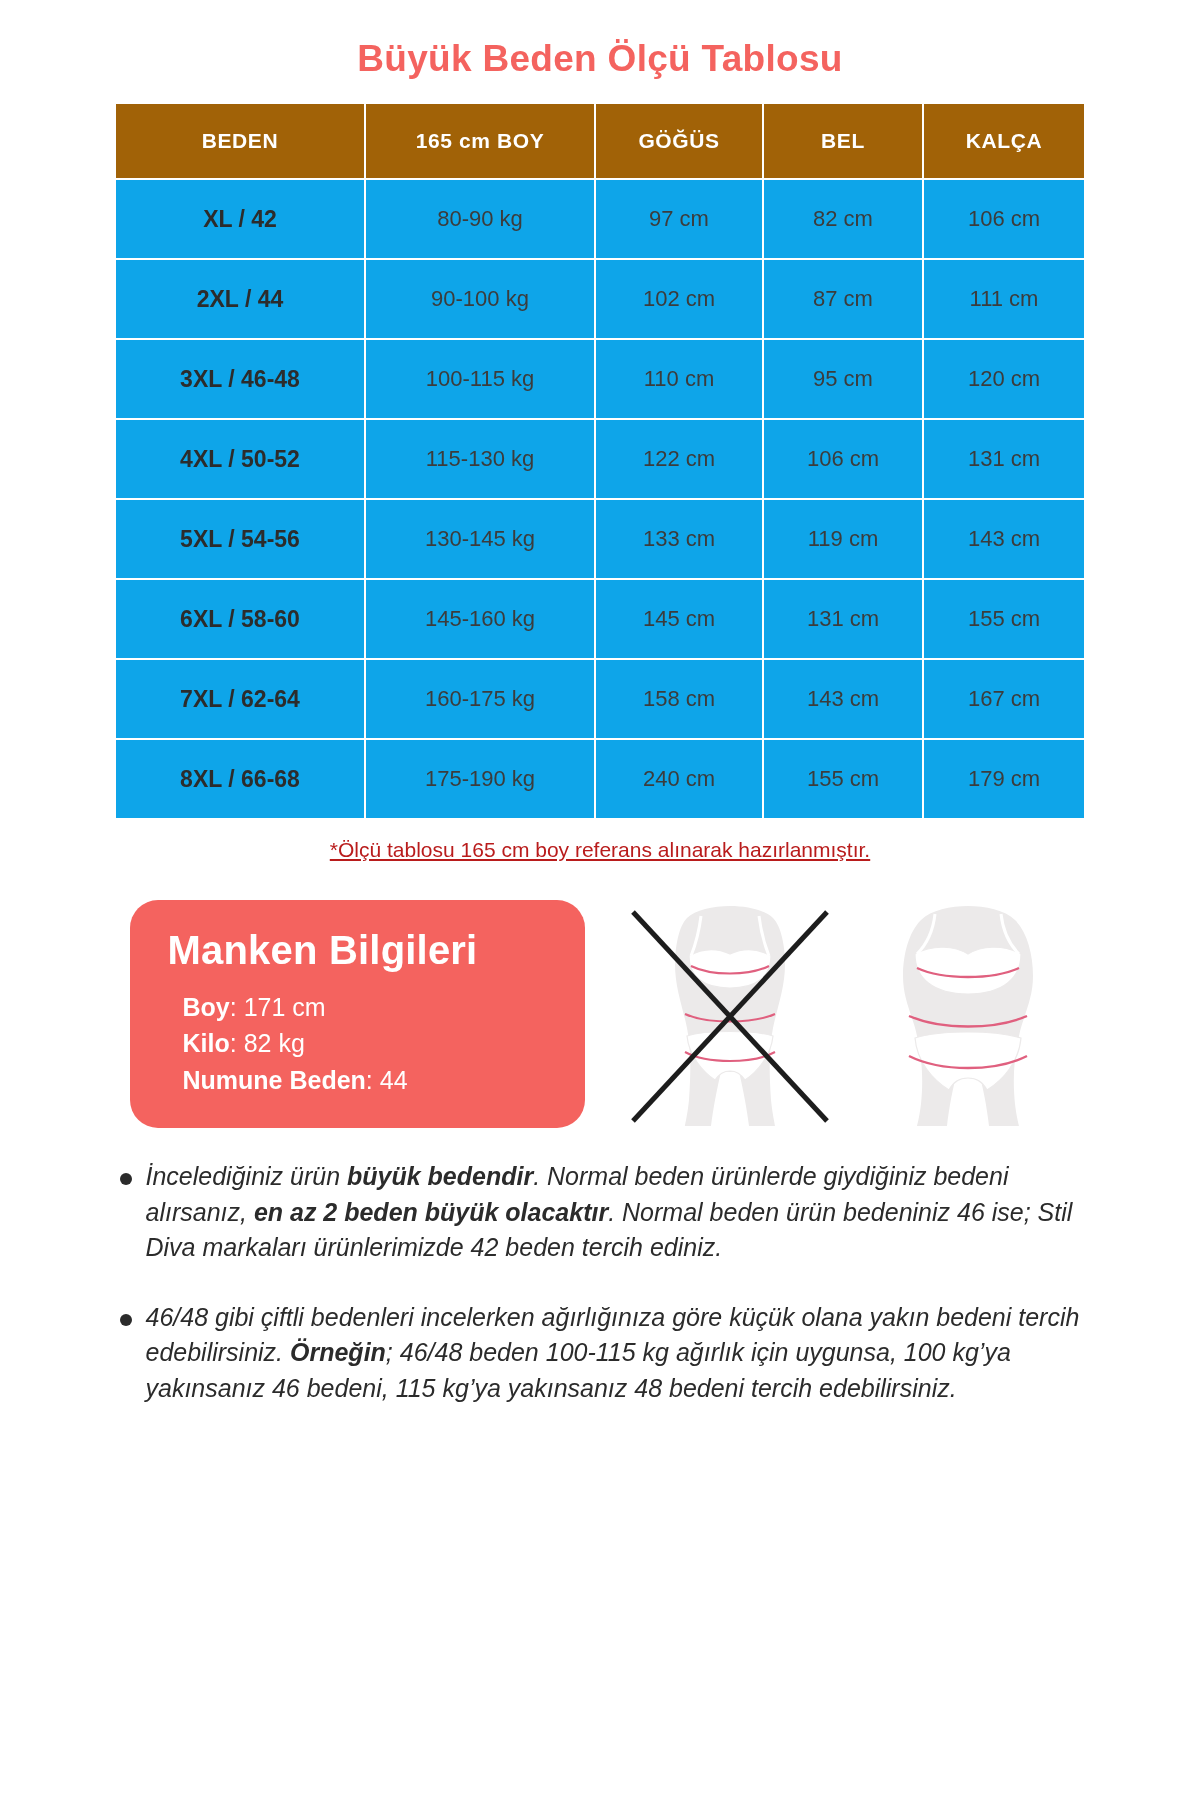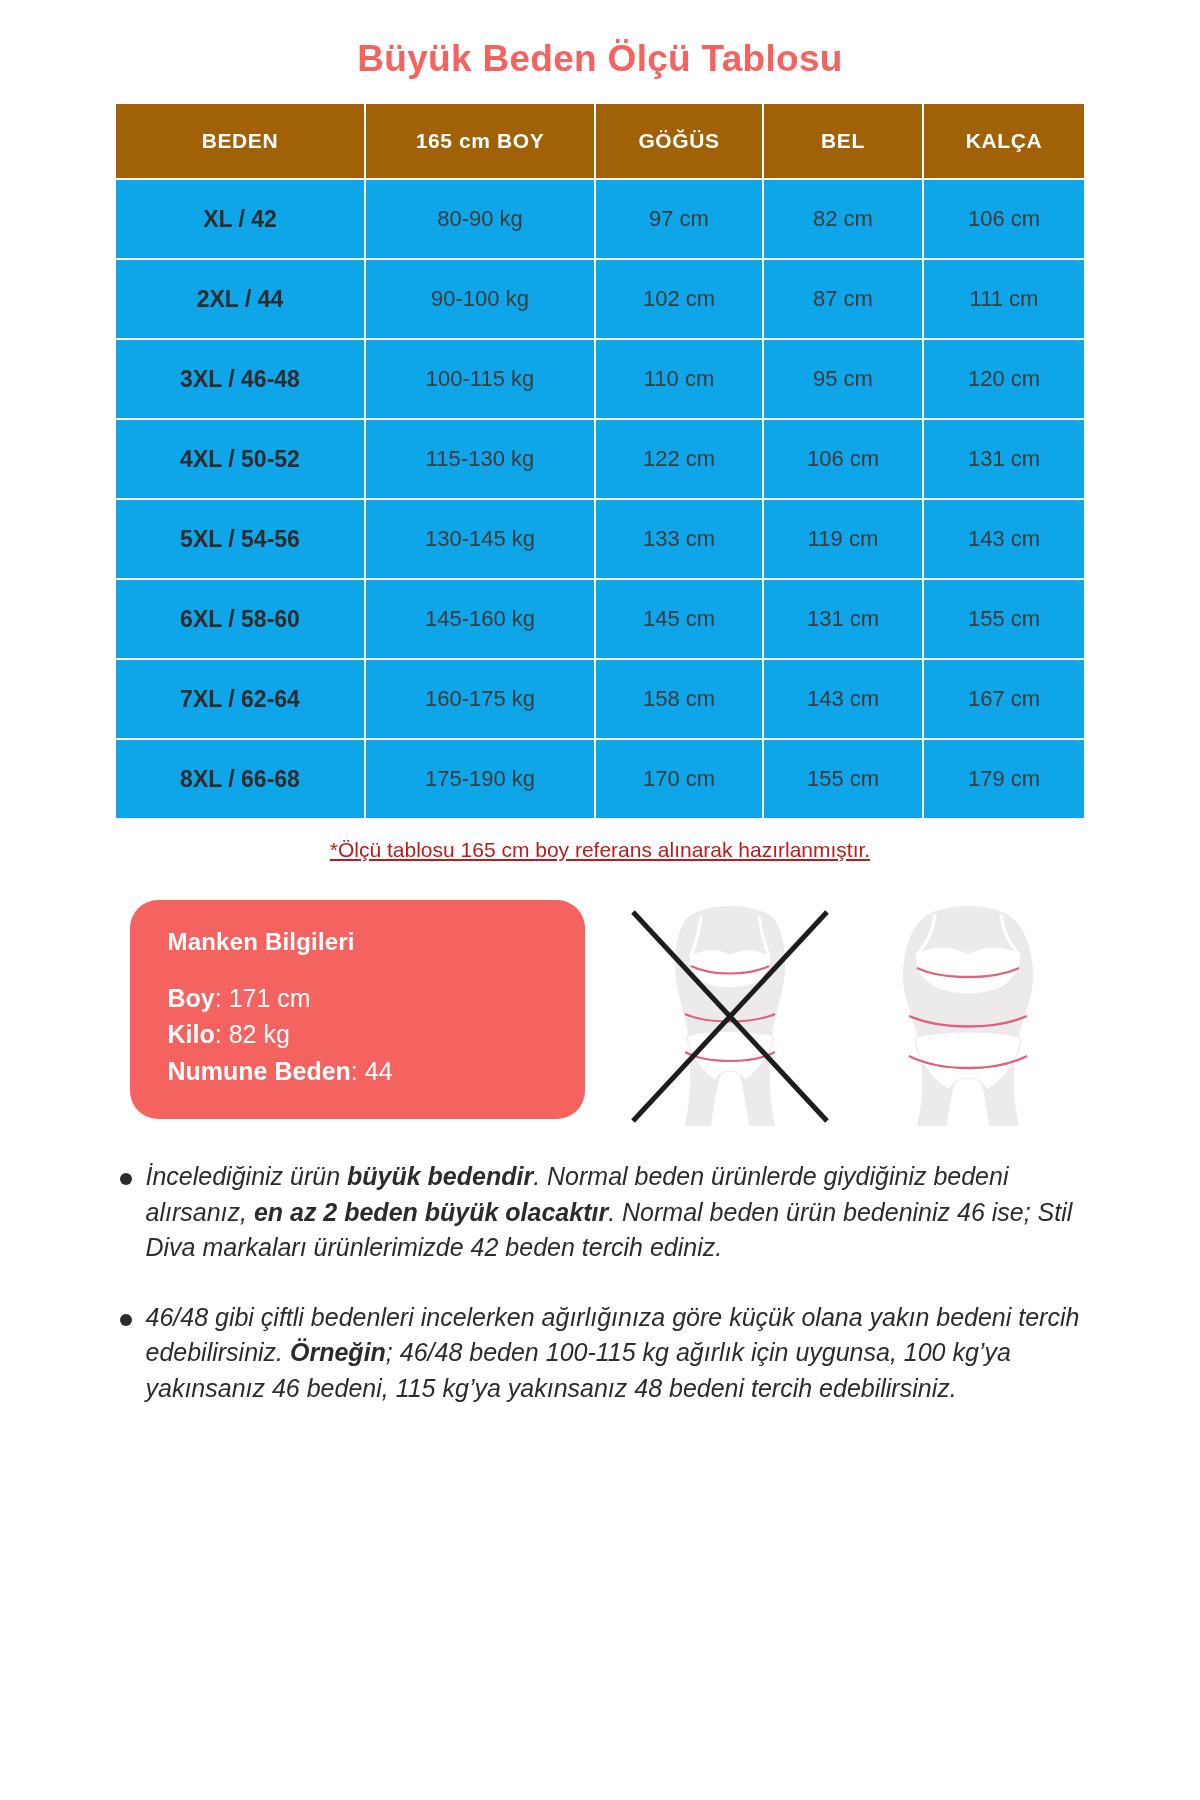--- a/index.html
+++ b/index.html
@@ -89,29 +89,30 @@
     padding: 0 38px 0 52px;
   }
   .model-card {
     background: #f4635f;
     color: #ffffff;
     border-radius: 28px;
     width: 455px;
     padding: 26px 34px 30px 38px;
   }
   .model-card h2 {
-    margin: 2px 0 24px 0;
-    font-size: 24px;
+    margin: 2px 0 16px 0;
+    font-size: 40px;
     font-weight: bold;
     letter-spacing: 0.2px;
   }
   .model-line {
     font-size: 25px;
     line-height: 1.45;
     font-weight: 400;
+    margin-left: 15px;
   }
   .model-line b { font-weight: bold; }
 
   .figures {
     flex: 1;
     display: flex;
     align-items: center;
     justify-content: center;
     gap: 28px;
     padding-top: 4px;
@@ -221,21 +222,21 @@
           <tr>
             <td class="beden">7XL / 62-64</td>
             <td>160-175 kg</td>
             <td>158 cm</td>
             <td>143 cm</td>
             <td>167 cm</td>
           </tr>
           <tr>
             <td class="beden">8XL / 66-68</td>
             <td>175-190 kg</td>
-            <td>170 cm</td>
+            <td>240 cm</td>
             <td>155 cm</td>
             <td>179 cm</td>
           </tr>
         </tbody>
     </table>
 
     <div class="footnote">*Ölçü tablosu 165 cm boy referans alınarak hazırlanmıştır.</div>
 
     <div class="mid-row">
 

